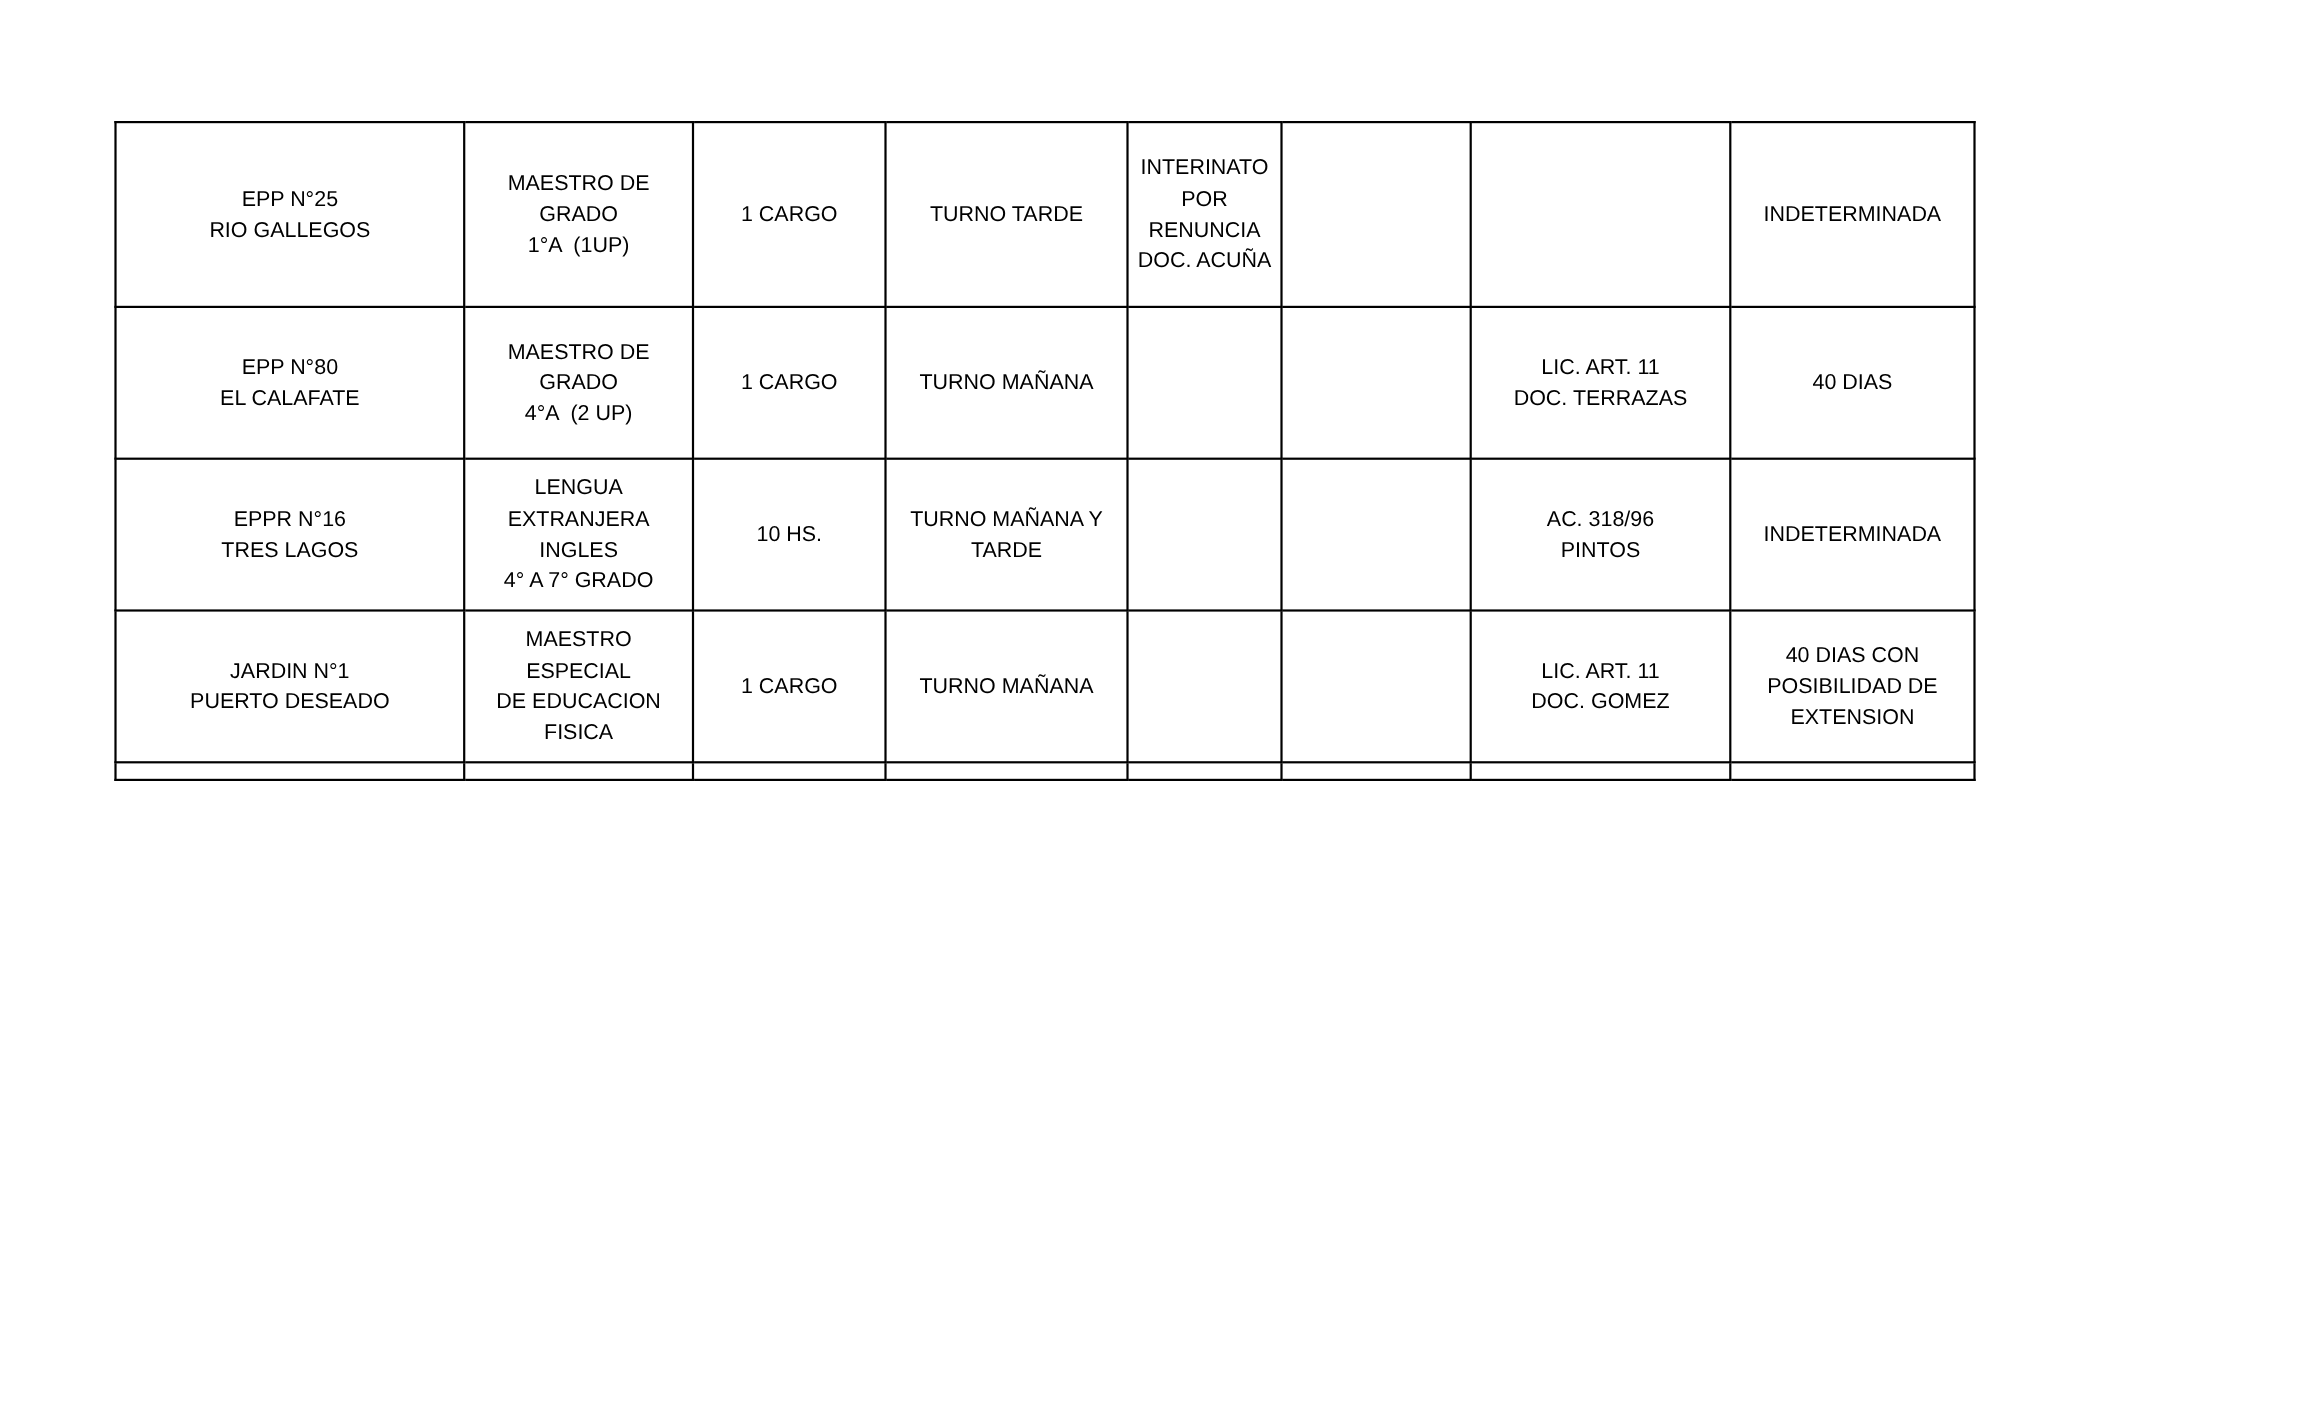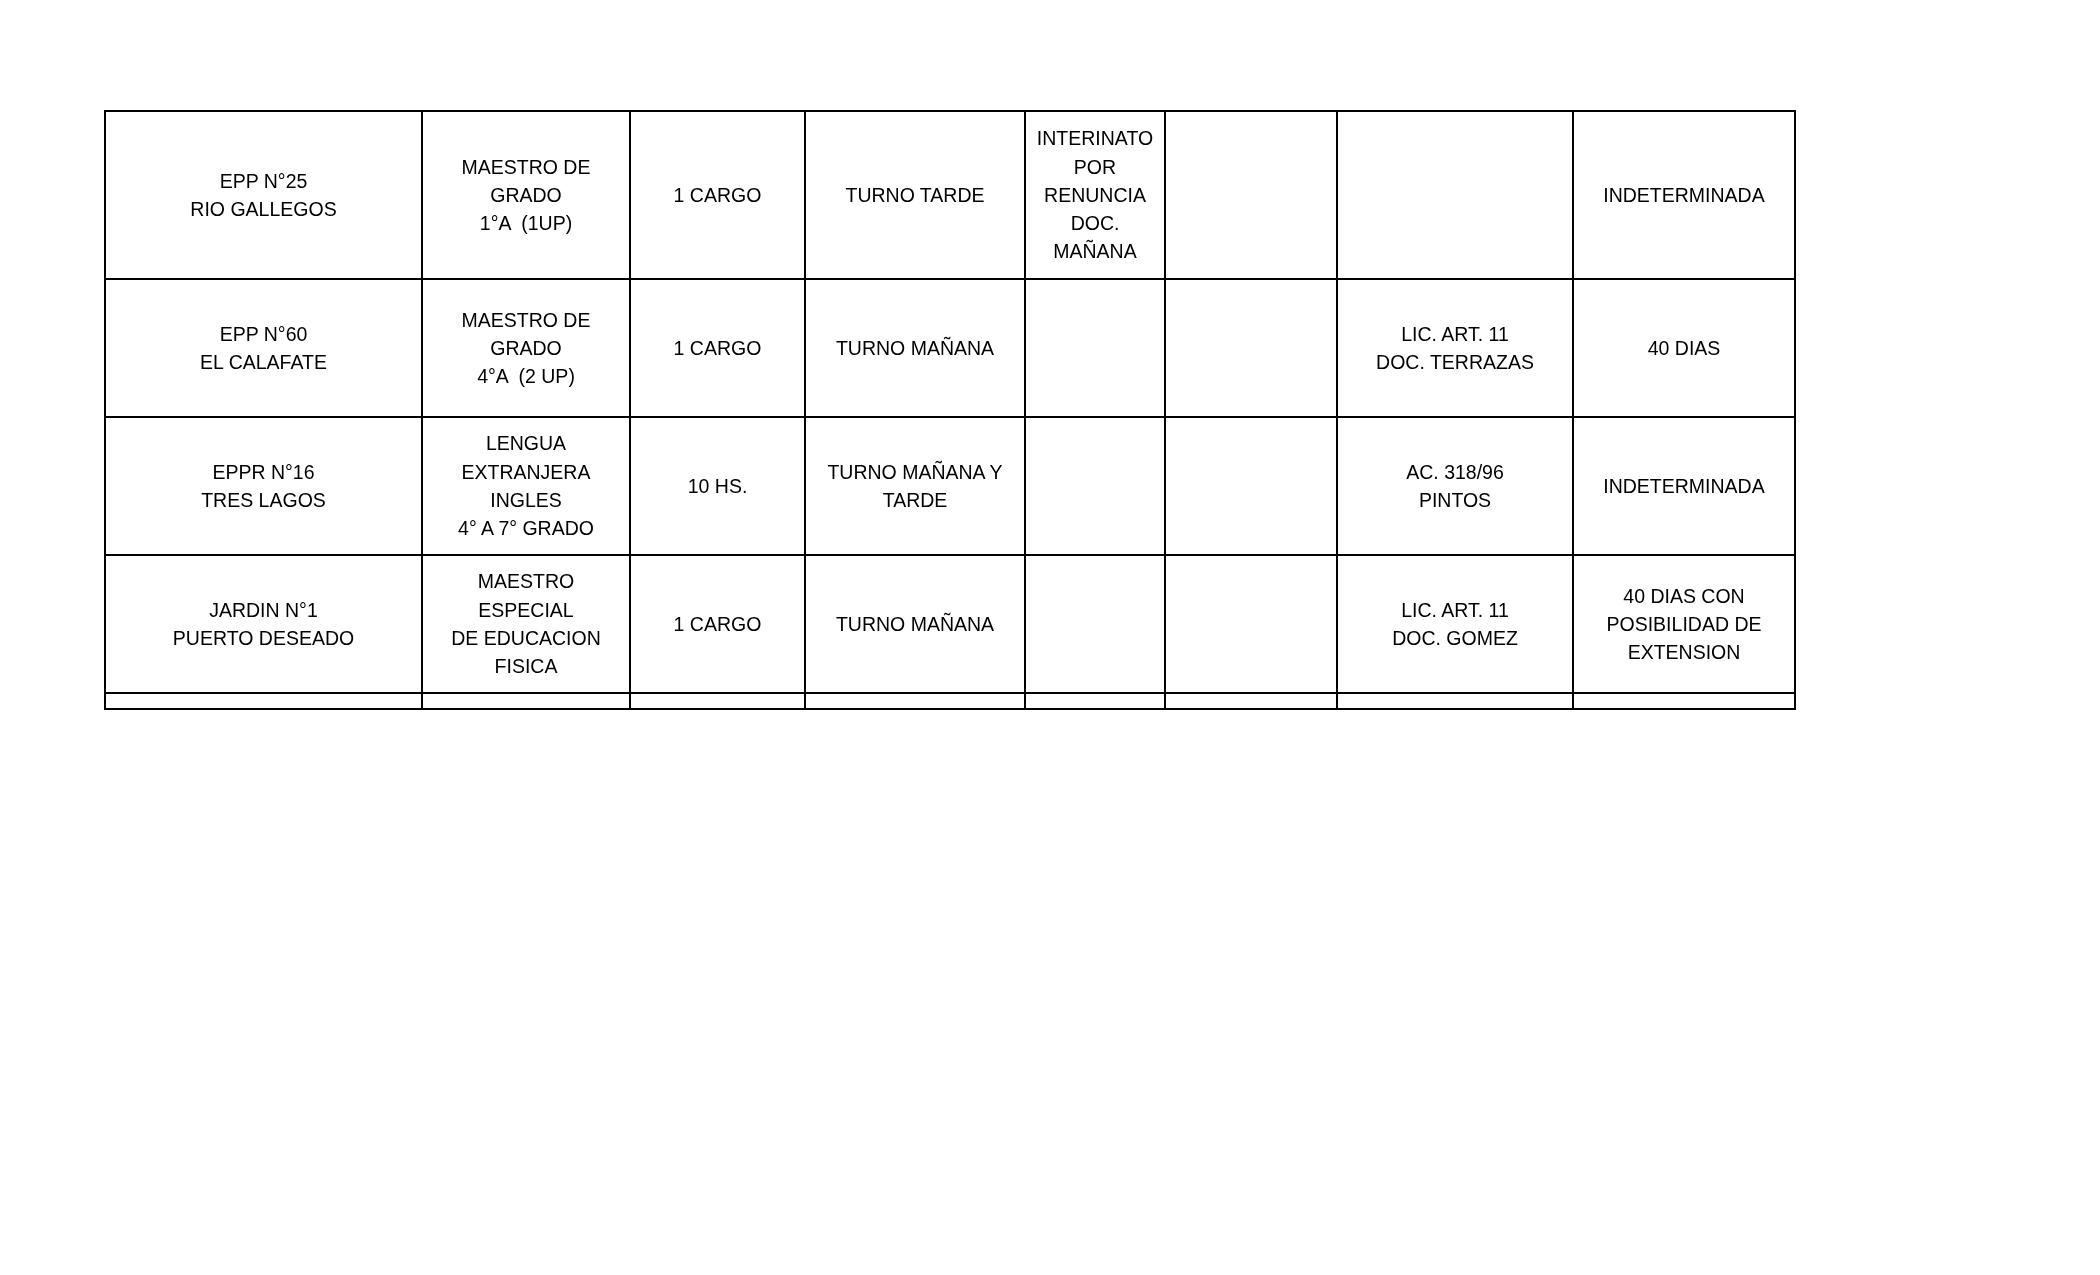--- a/index.html
+++ b/index.html
@@ -89,35 +89,35 @@
           <td>
               <span class="cell-line">1 CARGO</span>
             </td>
           <td>
               <span class="cell-line">TURNO TARDE</span>
             </td>
           <td class="col4">
               <span class="cell-line">INTERINATO
 POR
 RENUNCIA
-DOC. MAÑANA</span>
+DOC. ACUÑA</span>
             </td>
           <td>
               <span class="cell-line"></span>
             </td>
           <td>
               <span class="cell-line"></span>
             </td>
           <td>
               <span class="cell-line">INDETERMINADA</span>
             </td>
         </tr>
         <tr class="r1">
           <td>
-              <span class="cell-line">EPP N°60
+              <span class="cell-line">EPP N°80
 EL CALAFATE</span>
             </td>
           <td>
               <span class="cell-line">MAESTRO DE
 GRADO
 4°A  (2 UP)</span>
             </td>
           <td>
               <span class="cell-line">1 CARGO</span>
             </td>

